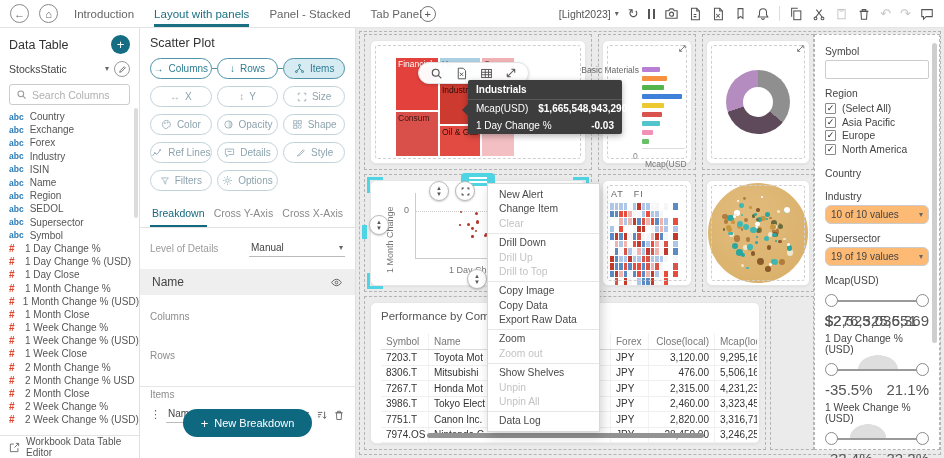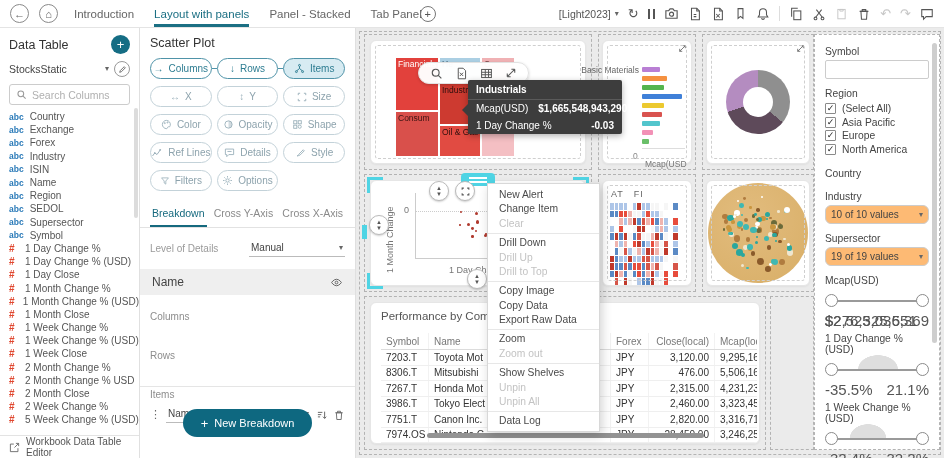--- a/index.html
+++ b/index.html
@@ -448,21 +448,21 @@
               <span>2 Month Close</span>
             </div>
 
             <div class="col-item">
               <span class="t-hash">#</span>
               <span>2 Week Change %</span>
             </div>
 
             <div class="col-item">
               <span class="t-hash">#</span>
-              <span>5 Week Change % (USD)</span>
+              <span>2 Week Change % (USD)</span>
             </div>
 
           </div>
       </div>
       <div class="sb-scroll"></div>
       <div class="sb-footer">
         <span class="ic">
             <svg width="11" height="11" viewBox="0 0 16 16" fill="none" stroke="#666" stroke-width="1.3">
               <path d="M13 9v5H2V3h5"></path>
               <path d="M8 8l6-6M10 2h4v4"></path>

